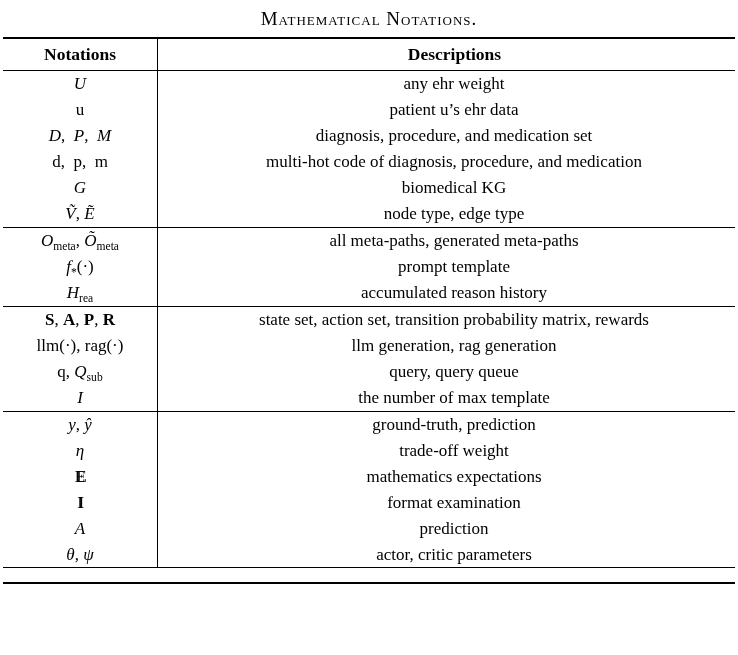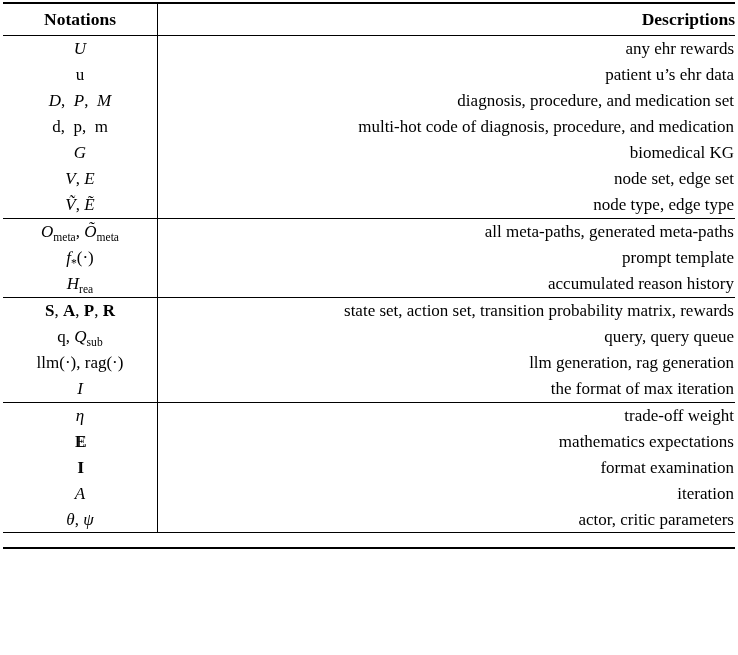--- a/index.html
+++ b/index.html
@@ -35,21 +35,21 @@
     border-bottom: 1.2px solid #000;
     padding: 5px 0;
     font-size: 17.5px;
   }
   th.ncol, td.ncell {
     width: 152px;
     text-align: center;
     border-right: 1.2px solid #000;
   }
   th.dcol, td.dcell {
-    text-align: right;
+    text-align: center;
     padding-left: 16px;
   }
   td {
     padding-top: 2.2px;
     padding-bottom: 2.2px;
     line-height: 21.6px;
   }
   tbody.grp {
     border-top: 1.2px solid #000;
     font-family: Liberation Serif, serif;
@@ -77,53 +77,50 @@
     border-top: 2.5px solid #000;
     height: 0;
     margin: 14px 0 0 0;
   }
 </style>
 </head>
 <body>
 
 <div class="page">
 
+  <div class="title">Mathematical Notations.</div>
 
   <table class="notations">
     <thead>
       <tr>
         <th class="ncol">Notations</th>
         <th class="dcol">Descriptions</th>
       </tr>
     </thead>
 
     <tbody>
       <tr>
         <td class="ncell"><i class="cal">U</i></td>
-        <td class="dcell">any ehr rewards</td>
+        <td class="dcell">any ehr weight</td>
       </tr>
       <tr>
         <td class="ncell">u</td>
         <td class="dcell">patient u’s ehr data</td>
       </tr>
       <tr>
         <td class="ncell"><i class="cal">D</i>,&nbsp; <i class="cal">P</i>,&nbsp; <i class="cal">M</i></td>
         <td class="dcell">diagnosis, procedure, and medication set</td>
       </tr>
       <tr>
         <td class="ncell">d,&nbsp; p,&nbsp; m</td>
         <td class="dcell">multi-hot code of diagnosis, procedure, and medication</td>
       </tr>
       <tr>
         <td class="ncell"><i class="cal">G</i></td>
         <td class="dcell">biomedical KG</td>
-      </tr>
-      <tr>
-        <td class="ncell"><i class="cal">V</i>, <i class="cal">E</i></td>
-        <td class="dcell">node set, edge set</td>
       </tr>
       <tr>
         <td class="ncell"><i class="cal">Ṽ</i>, <i class="cal">Ẽ</i></td>
         <td class="dcell">node type, edge type</td>
       </tr>
     </tbody>
 
     <tbody class="grp">
       <tr>
         <td class="ncell"><i class="cal">O</i><sub>meta</sub>, <i class="cal">Õ</i><sub>meta</sub></td>
@@ -138,49 +135,53 @@
         <td class="dcell">accumulated reason history</td>
       </tr>
     </tbody>
 
     <tbody class="grp">
       <tr>
         <td class="ncell"><b>S</b>, <b>A</b>, <b>P</b>, <b>R</b></td>
         <td class="dcell">state set, action set, transition probability matrix, rewards</td>
       </tr>
       <tr>
+        <td class="ncell">llm(·), rag(·)</td>
+        <td class="dcell">llm generation, rag generation</td>
+      </tr>
+      <tr>
         <td class="ncell">q, <i class="cal">Q</i><sub>sub</sub></td>
         <td class="dcell">query, query queue</td>
       </tr>
       <tr>
-        <td class="ncell">llm(·), rag(·)</td>
-        <td class="dcell">llm generation, rag generation</td>
-      </tr>
-      <tr>
         <td class="ncell"><i class="cal">I</i></td>
-        <td class="dcell">the format of max iteration</td>
+        <td class="dcell">the number of max template</td>
       </tr>
     </tbody>
 
     <tbody class="grp">
+      <tr>
+        <td class="ncell"><i>y</i>, <i>ŷ</i></td>
+        <td class="dcell">ground-truth, prediction</td>
+      </tr>
       <tr>
         <td class="ncell"><i>η</i></td>
         <td class="dcell">trade-off weight</td>
       </tr>
       <tr>
         <td class="ncell"><span class="bb" data-c="E">E</span></td>
         <td class="dcell">mathematics expectations</td>
       </tr>
       <tr>
         <td class="ncell"><span class="bb" data-c="I">I</span></td>
         <td class="dcell">format examination</td>
       </tr>
       <tr>
         <td class="ncell"><i>A</i></td>
-        <td class="dcell">iteration</td>
+        <td class="dcell">prediction</td>
       </tr>
       <tr>
         <td class="ncell"><i>θ</i>, <i>ψ</i></td>
         <td class="dcell">actor, critic parameters</td>
       </tr>
     </tbody>
   </table>
 
   <div class="bottom-rule"></div>
 

